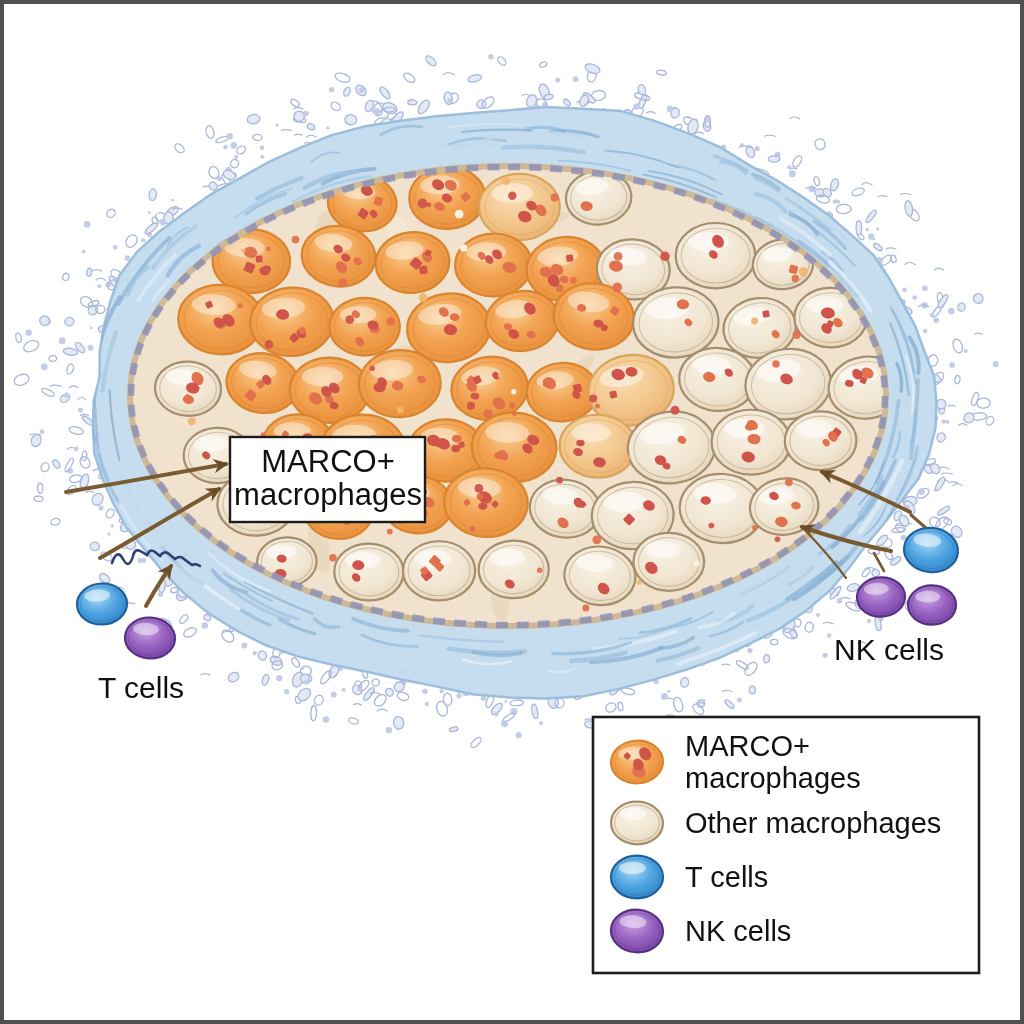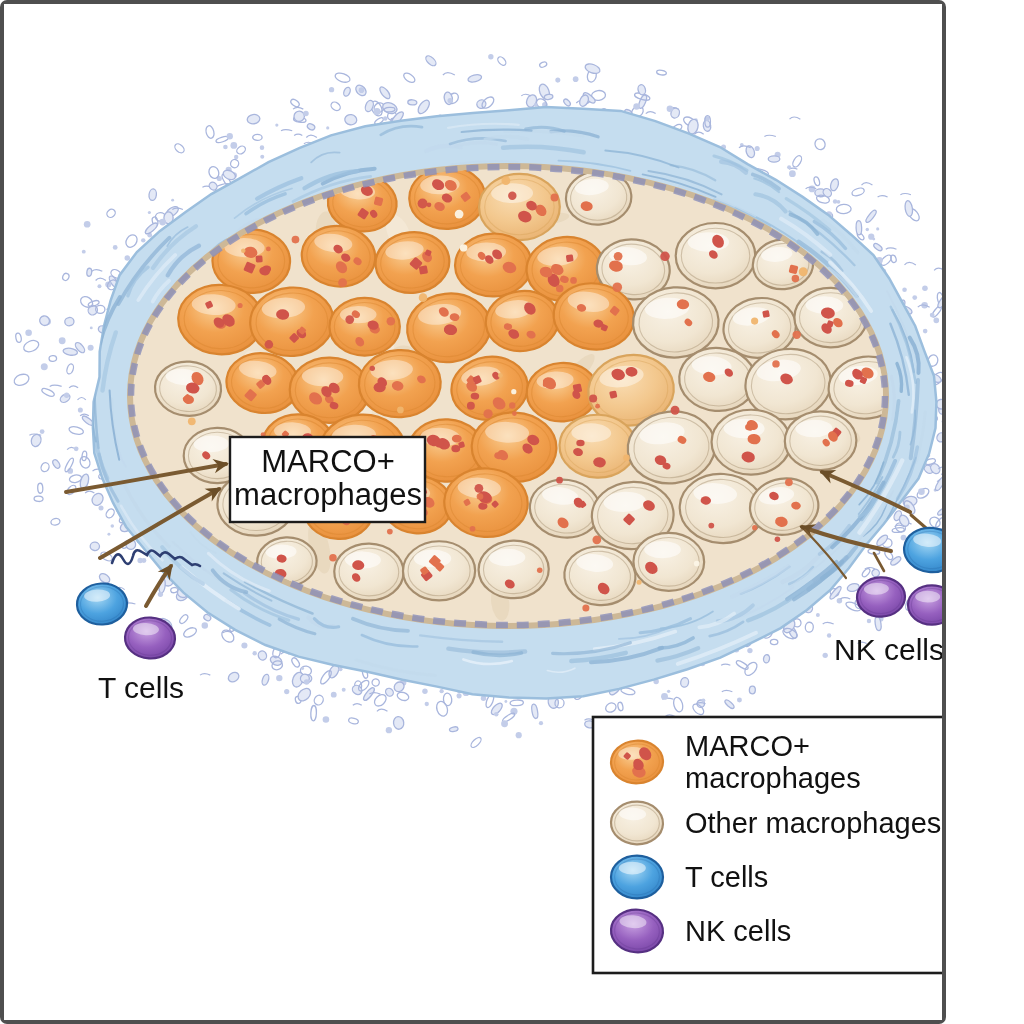--- a/index.html
+++ b/index.html
@@ -1,16 +1,16 @@
 <!DOCTYPE html>
 <html><head>
 <meta charset="utf-8">
 <style>
   html,body{margin:0;padding:0;background:#ffffff;}
-  #stage{position:relative;width:946px;height:1024px;background:#fff;overflow:hidden;border-radius:7px;}
+  #stage{position:relative;width:1024px;height:1024px;background:#fff;overflow:hidden;}
   #frame{position:absolute;inset:0;border:4px solid #4f4f4f;pointer-events:none;z-index:5;}
   #scene{position:absolute;left:0;top:0;}
   .fig-text{font-family:"Liberation Sans","DejaVu Sans",sans-serif;fill:#111111;}
   .callout-text{font-size:31px;text-anchor:middle;}
   .label-text{font-size:30px;text-anchor:middle;}
   .legend-text{font-size:29px;text-anchor:start;}
   .white-box{fill:#ffffff;stroke:#1c1c1c;}
 </style>
 </head>
 <body>

